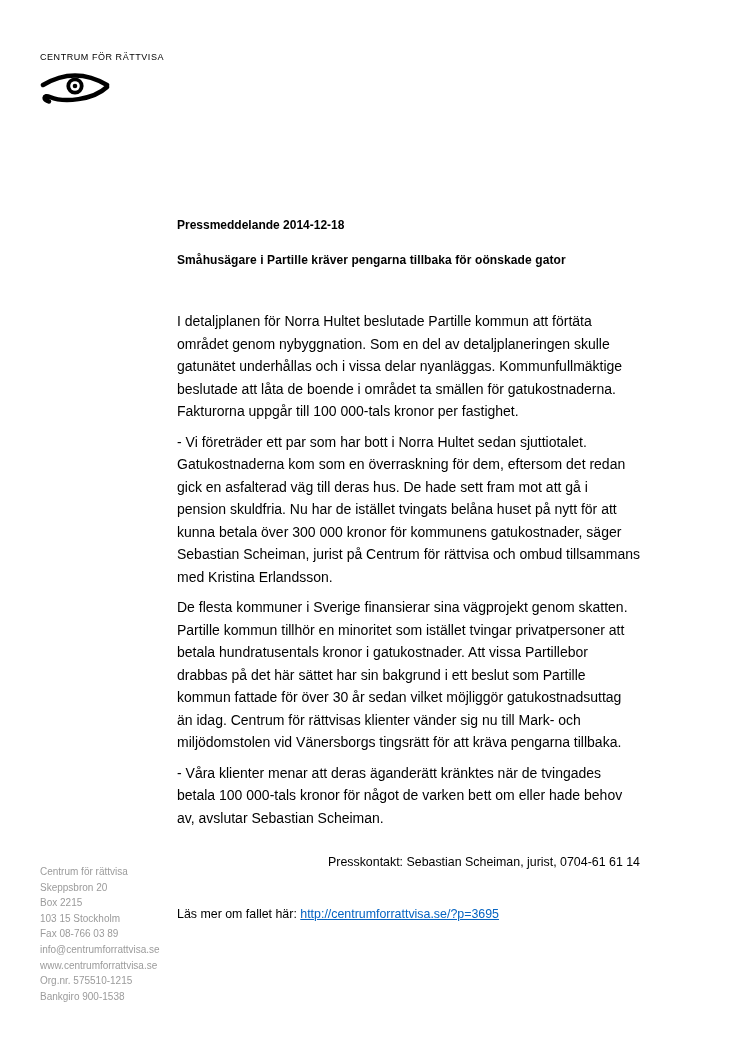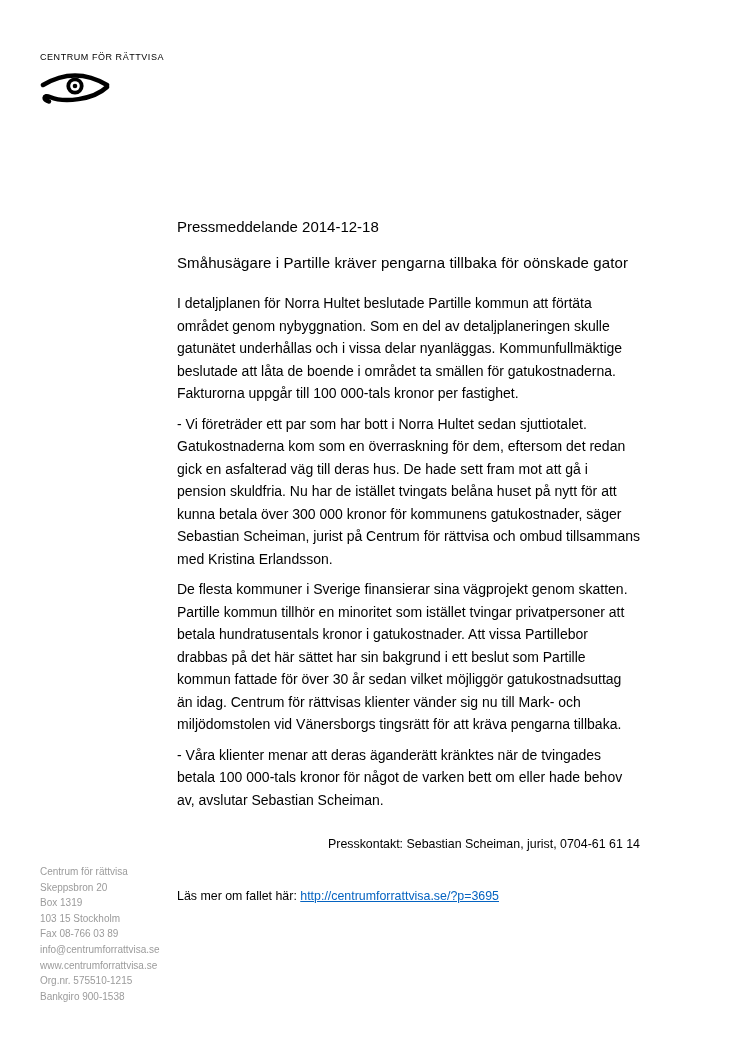--- a/index.html
+++ b/index.html
@@ -36,28 +36,29 @@
   }
 
   
   .content {
     position: absolute;
     left: 177px;
     top: 218px;
     width: 463px;
   }
   .dateline {
-    font-size: 15px;
+    font-size: 12px;
     margin: 0 0 15px 0;
+    font-weight: bold;
   }
   .article-title {
-    font-size: 15px;
+    font-size: 12px;
     line-height: 26px;
-    font-weight: 400;
-    margin: 0 0 16px 0;
+    font-weight: 700;
+    margin: 0 0 37px 0;
     letter-spacing: 0.1px;
   }
   .para {
     font-size: 14px;
     line-height: 22.5px;
     margin: 0 0 8px 0;
   }
   .presskontakt {
     font-size: 12.4px;
     line-height: 22.5px;
@@ -118,20 +119,20 @@
     </div>
   <p class="presskontakt">Presskontakt: Sebastian Scheiman, jurist, 0704-61 61 14</p>
   <div class="links" id="links">
       <p class="link-line"><span>Läs mer om fallet här: </span><a class="doc-link" href="#" style="color: rgb(5, 99, 193);">http://centrumforrattvisa.se/?p=3695</a></p>
     </div>
 </div>
 
 <div class="footer" id="footer">
     <div class="footer-line">Centrum för rättvisa</div>
     <div class="footer-line">Skeppsbron 20</div>
-    <div class="footer-line">Box 1319</div>
+    <div class="footer-line">Box 2215</div>
     <div class="footer-line">103 15 Stockholm</div>
     <div class="footer-line">Fax 08-766 03 89</div>
     <div class="footer-line">info@centrumforrattvisa.se</div>
     <div class="footer-line">www.centrumforrattvisa.se</div>
     <div class="footer-line">Org.nr. 575510-1215</div>
     <div class="footer-line">Bankgiro 900-1538</div>
   </div>
 
 </body></html>

